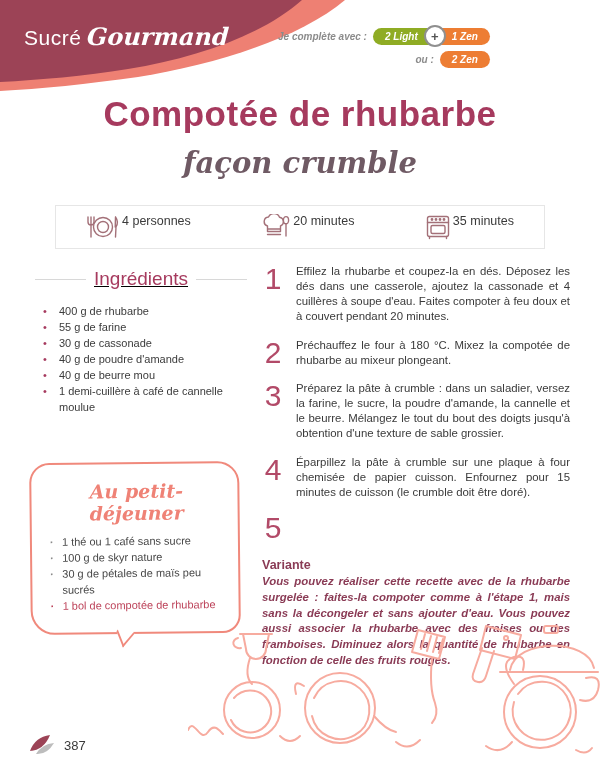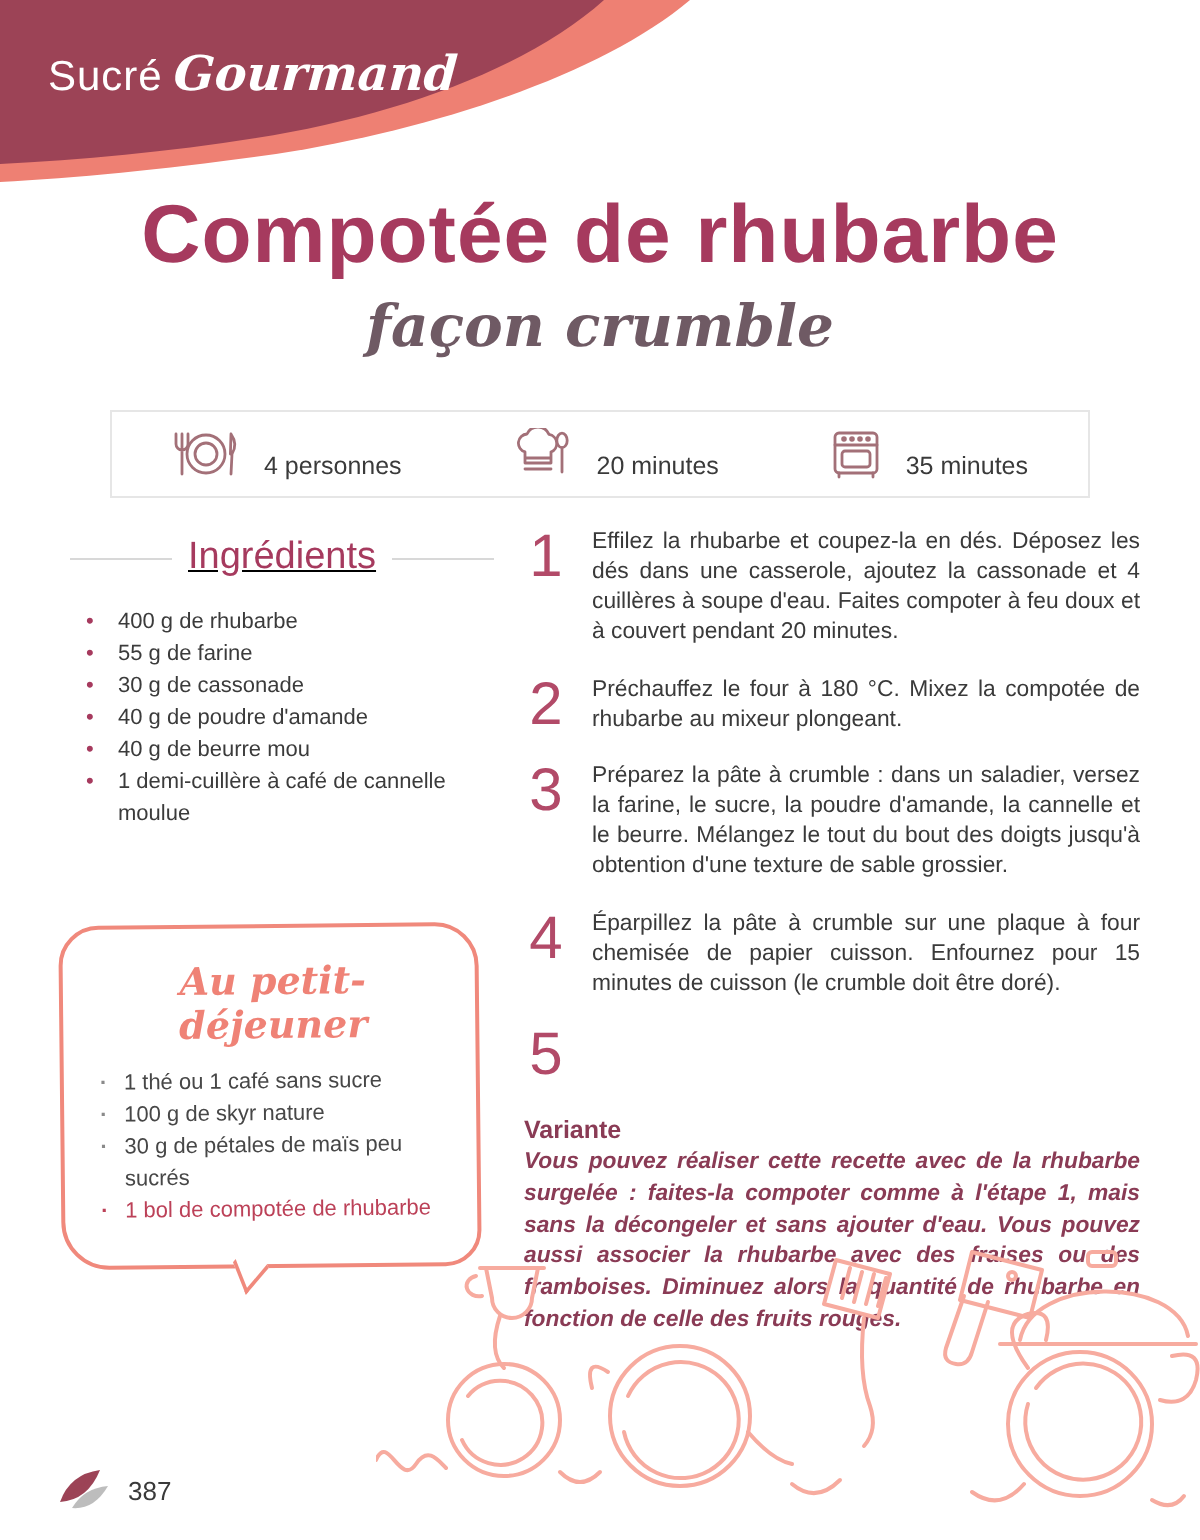--- a/index.html
+++ b/index.html
@@ -16,26 +16,26 @@
   .pills { position:absolute; top:26px; left:278px; font-size:10px; }
   .pill-row { display:flex; align-items:center; justify-content:flex-end; height:20px; margin-bottom:3px; }
   .pill-label { color:#8b8b8b; font-weight:bold; font-style:italic; margin-right:6px; white-space:nowrap; }
   .pill { color:#fff; font-weight:bold; font-style:italic; font-size:10px; border-radius:10px; padding:3px 12px; white-space:nowrap; }
   .pill.green { background:#8fac24; padding-right:18px; }
   .pill.orange { background:#ed7d33; }
   .pill.orange.first { padding-left:18px; }
   .plus-circle { width:22px; height:22px; border-radius:50%; background:#fff; border:2px solid #8f8f8f; color:#555; font-weight:bold; font-size:13px; display:flex; align-items:center; justify-content:center; margin:0 -12px; z-index:2; font-style:normal; }
 
   
-  .title { position:absolute; top:94px; left:0; width:600px; text-align:center; font-size:41px; color:#a63a5e; letter-spacing:.5px; }
+  .title { position:absolute; top:94px; left:0; width:600px; text-align:center; font-size:35px; color:#a63a5e; letter-spacing:.5px; }
   .subtitle { position:absolute; top:146px; left:0; width:600px; text-align:center; font-family:"DejaVu Serif", serif; font-style:italic; font-weight:bold; font-size:29px; color:#6f5a64; }
 
   
   .meta-bar { position:absolute; top:205px; left:55px; width:490px; height:44px; border:1px solid #e6e6e6; display:flex; align-items:center; justify-content:space-between; padding:0 30px; }
-  .meta-item { display:flex; align-items:flex-end; gap:12px; }
+  .meta-item { display:flex; align-items:flex-start; gap:2px; }
   .meta-item svg { stroke:#a37078; fill:none; stroke-width:1.4; stroke-linecap:round; stroke-linejoin:round; }
   .meta-label { font-size:12.5px; color:#3a3a3a; }
 
   
   .left-col { position:absolute; left:35px; top:268px; width:212px; }
   .ing-head { display:flex; align-items:center; gap:8px;text-decoration:underline; }
   .ing-head .line { flex:1; height:1px; background:#d8d8d8; }
   .ing-head .txt { font-size:19px; color:#a63a5e; white-space:nowrap; }
   .ing-list { list-style:none; margin-top:14px; padding-left:8px; }
   .ing-list li { position:relative; padding-left:16px; font-size:11px; color:#3b3b3b; line-height:1.45; }
@@ -74,20 +74,32 @@
 
   <svg class="swoosh" width="600" height="95" viewBox="0 0 600 95">
     <path fill="#ee8073" d="M0,0 H345 C300,38 215,65 138,77 C88,84 40,89 0,91 Z"></path>
     <path fill="#9c4356" d="M0,0 H302 C264,34 198,58 128,69 C84,76 40,80 0,82 Z"></path>
   </svg>
 
   <div class="brand">
     <span class="b-reg">Sucré</span><span class="b-script">Gourmand</span>
   </div>
 
+  <div class="pills">
+    <div class="pill-row">
+      <span class="pill-label">Je complète avec :</span>
+      <span class="pill green">2 Light</span>
+      <span class="plus-circle">+</span>
+      <span class="pill orange first">1 Zen</span>
+    </div>
+    <div class="pill-row">
+      <span class="pill-label">ou :</span>
+      <span class="pill orange">2 Zen</span>
+    </div>
+  </div>
 
   <h1 class="title">Compotée de rhubarbe</h1>
   <div class="subtitle">façon crumble</div>
 
   <div class="meta-bar">
     <div class="meta-item">
       <svg width="34" height="26" viewBox="0 0 34 26">
         <path d="M5,3 V23 M2,3 v5 a3,3 0 0 0 6,0 v-5"></path>
         <circle cx="17" cy="13" r="9.5"></circle>
         <circle cx="17" cy="13" r="5.5"></circle>

